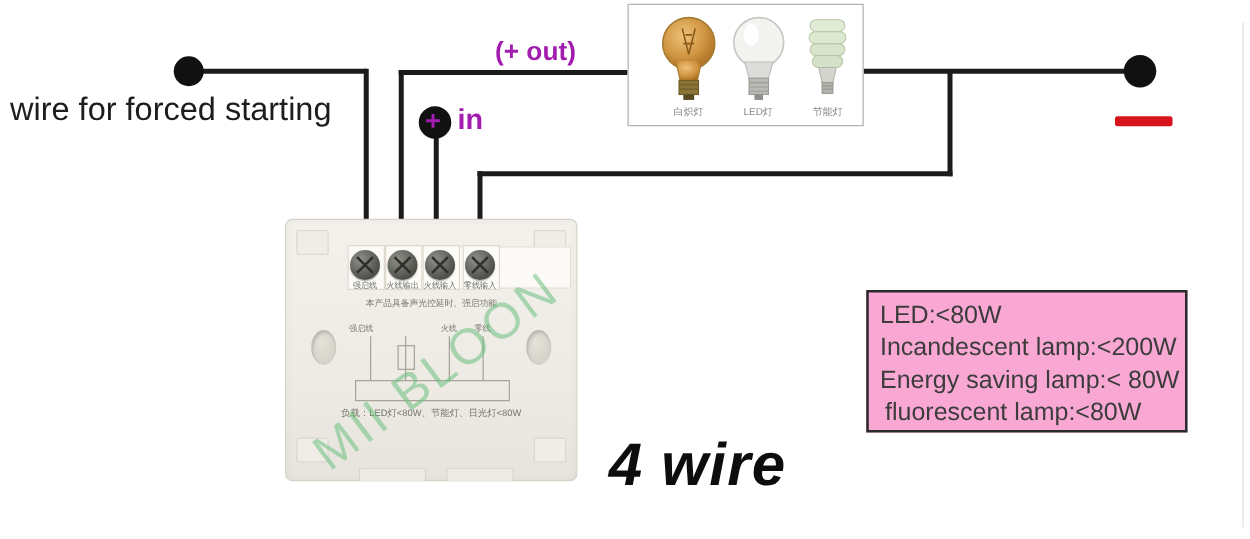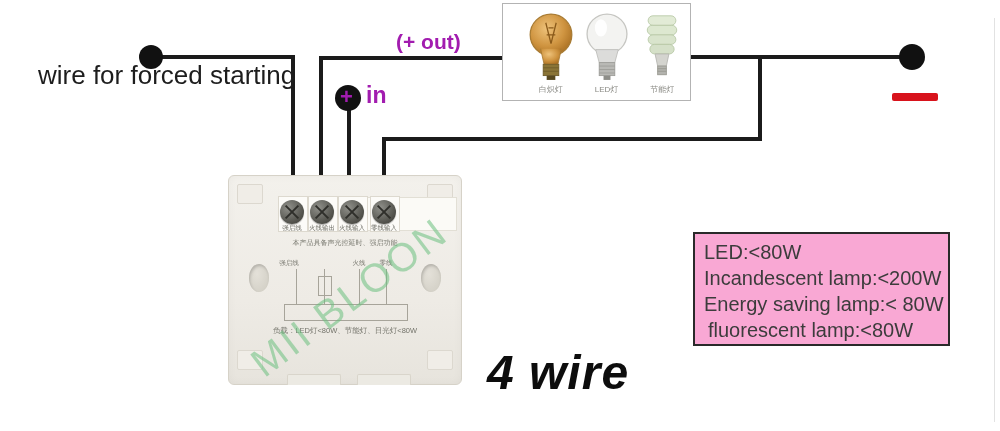--- a/index.html
+++ b/index.html
@@ -65,21 +65,21 @@
   <div class="wire" style="left:758px;top:58px;width:4px;height:83px;"></div>
   <div class="wire" style="left:690px;top:55px;width:223px;height:4px;"></div>
 
   <div class="dot" style="left:139px;top:45px;width:24px;height:24px;"></div>
   <div class="dot" style="left:899px;top:44px;width:26px;height:26px;"></div>
   <div class="dot" style="left:335px;top:85px;width:26px;height:26px;"></div>
   <div class="abs red" style="left:340px;top:86px;font-size:22px;line-height:22px;">+</div>
 
   <div class="minus-bar" style="left:892px;top:93px;width:46px;height:8px;"></div>
 
-  <div class="abs label-big" style="left:8px;top:60px;margin-left:30px;">wire for forced starting</div>
+  <div class="abs label-big" style="left:8px;top:72px;">wire for forced starting</div>
   <div class="abs red" style="left:396px;top:30px;font-size:21px;">(+ out)</div>
   <div class="abs red" style="left:366px;top:82px;font-size:23px;">in</div>
   <div class="abs title" style="left:487px;top:345px;font-style:italic;">4 wire</div>
 
   <div class="lampbox">
     <div class="lamp">
       <svg width="52" height="76" viewBox="0 0 60 84">
         <defs>
           <radialGradient id="amber" cx="40%" cy="35%" r="70%">
             <stop offset="0%" stop-color="#eec27a"></stop>

